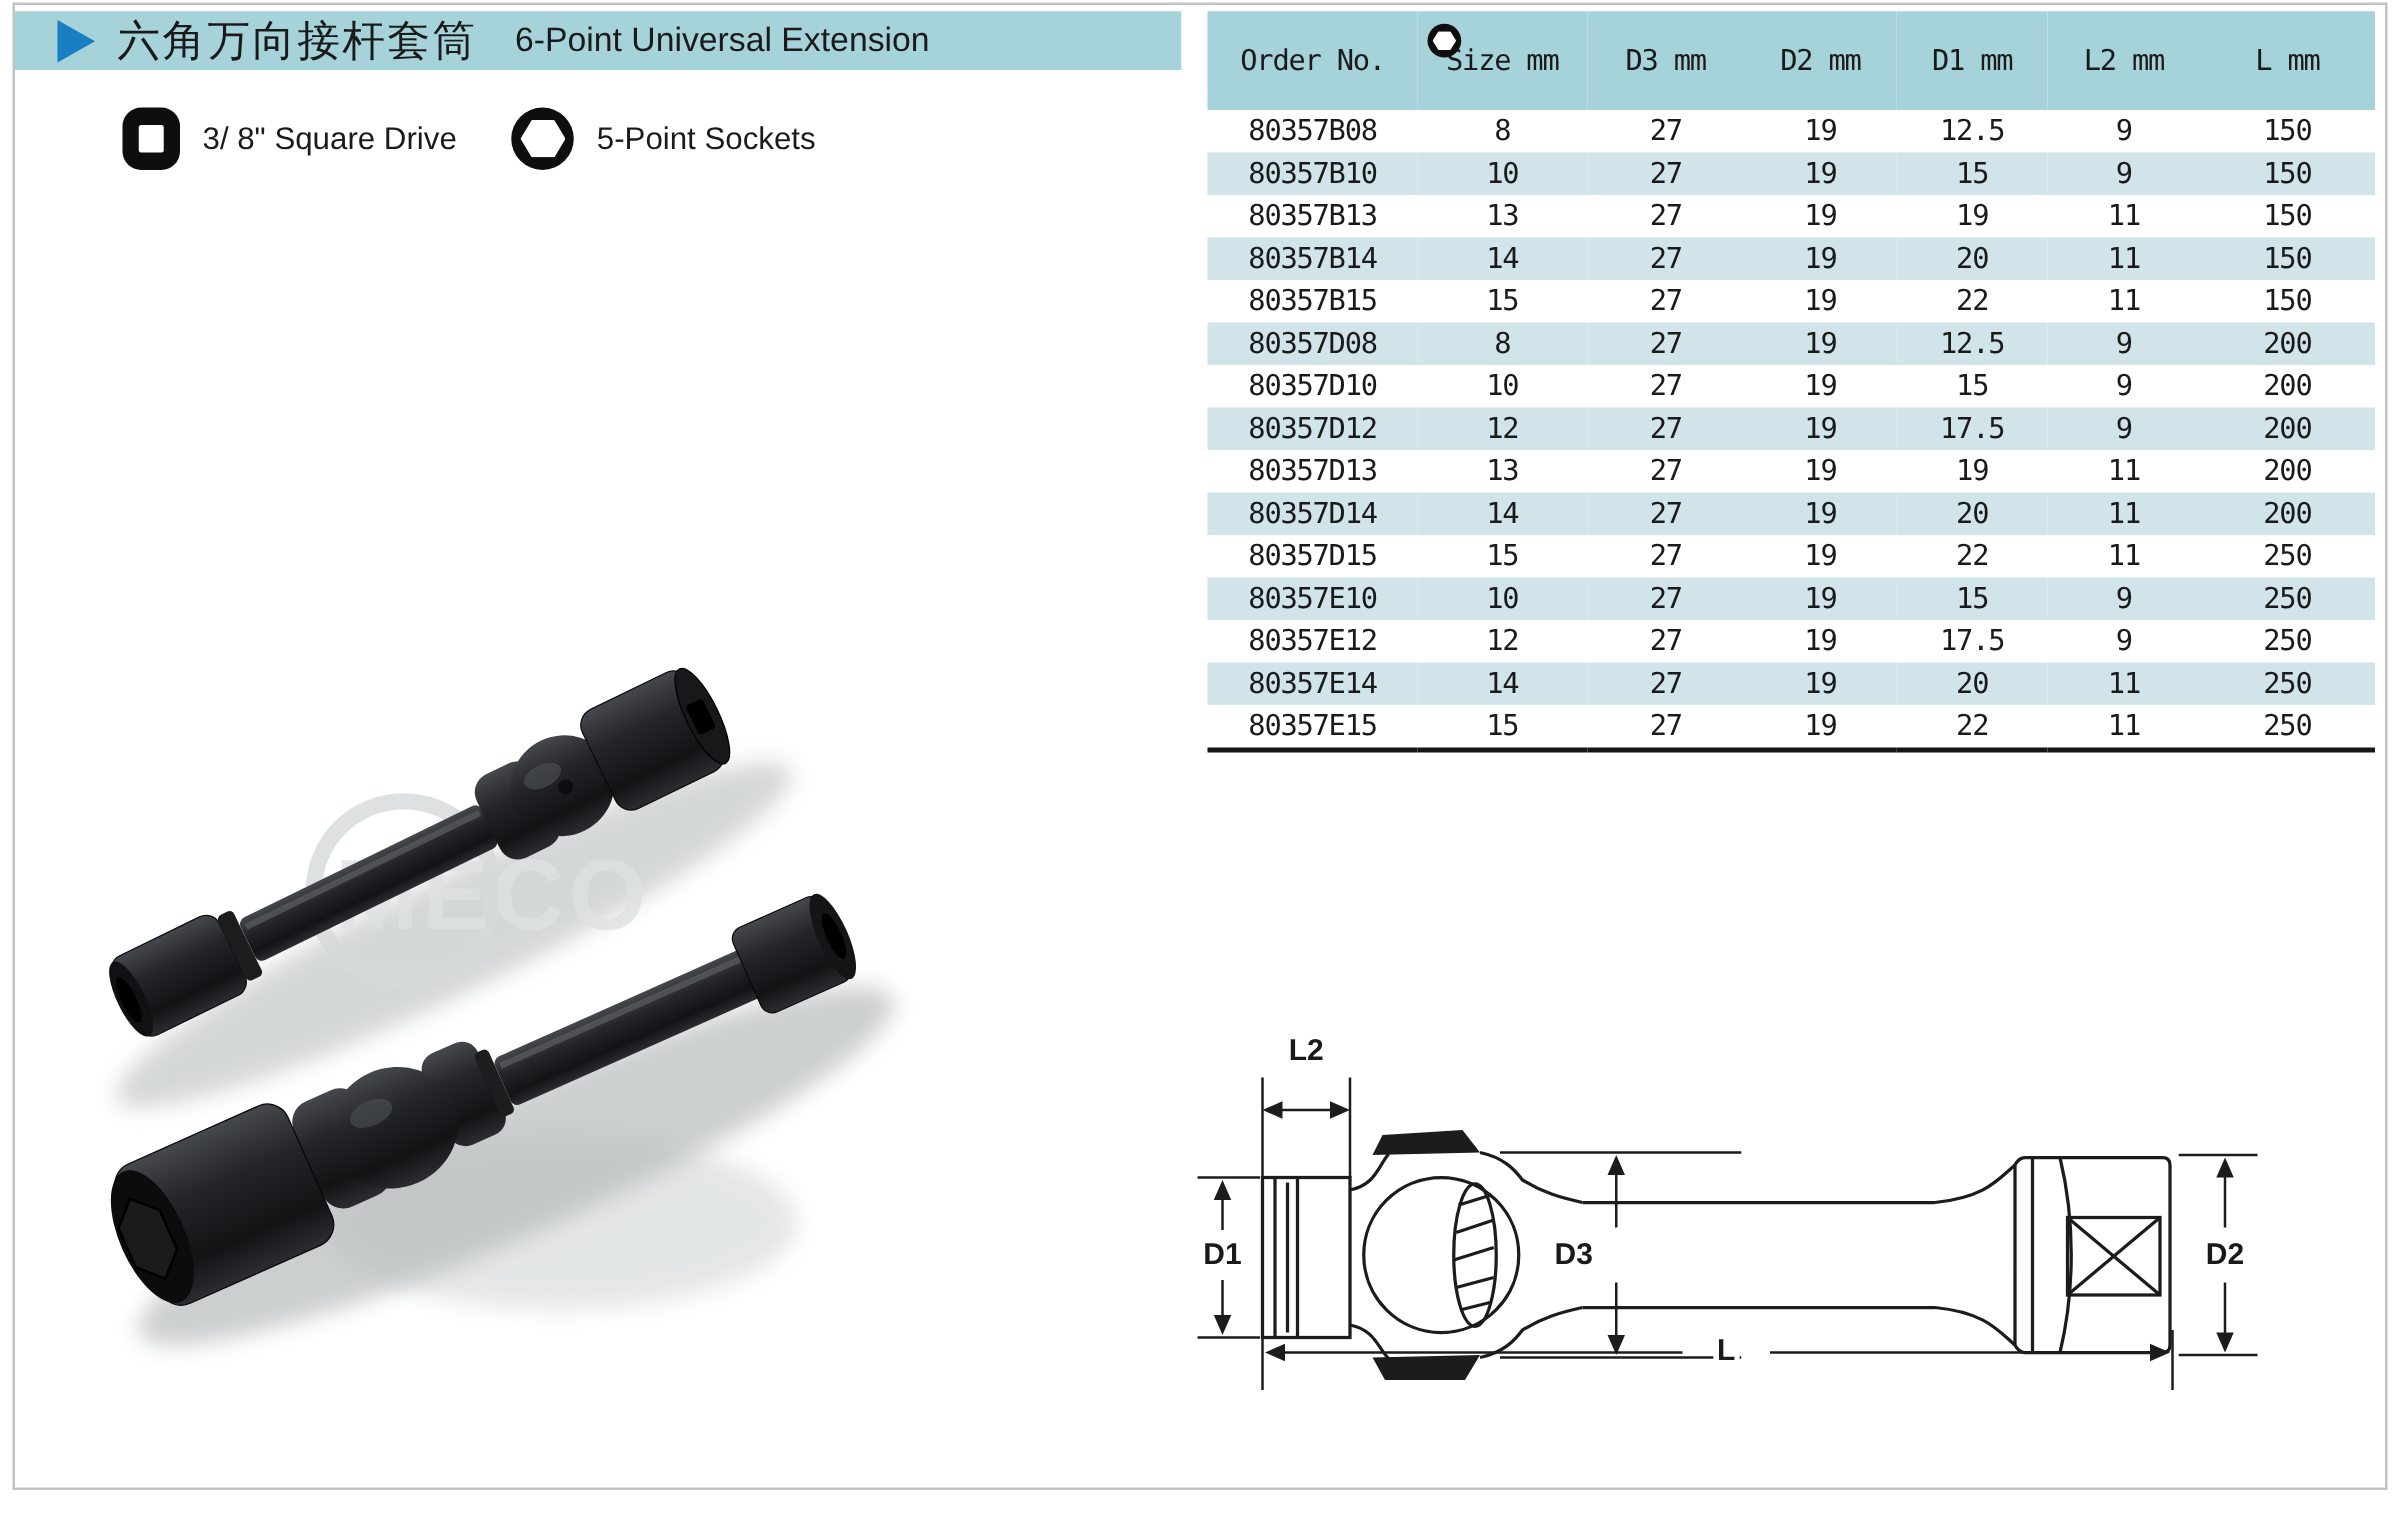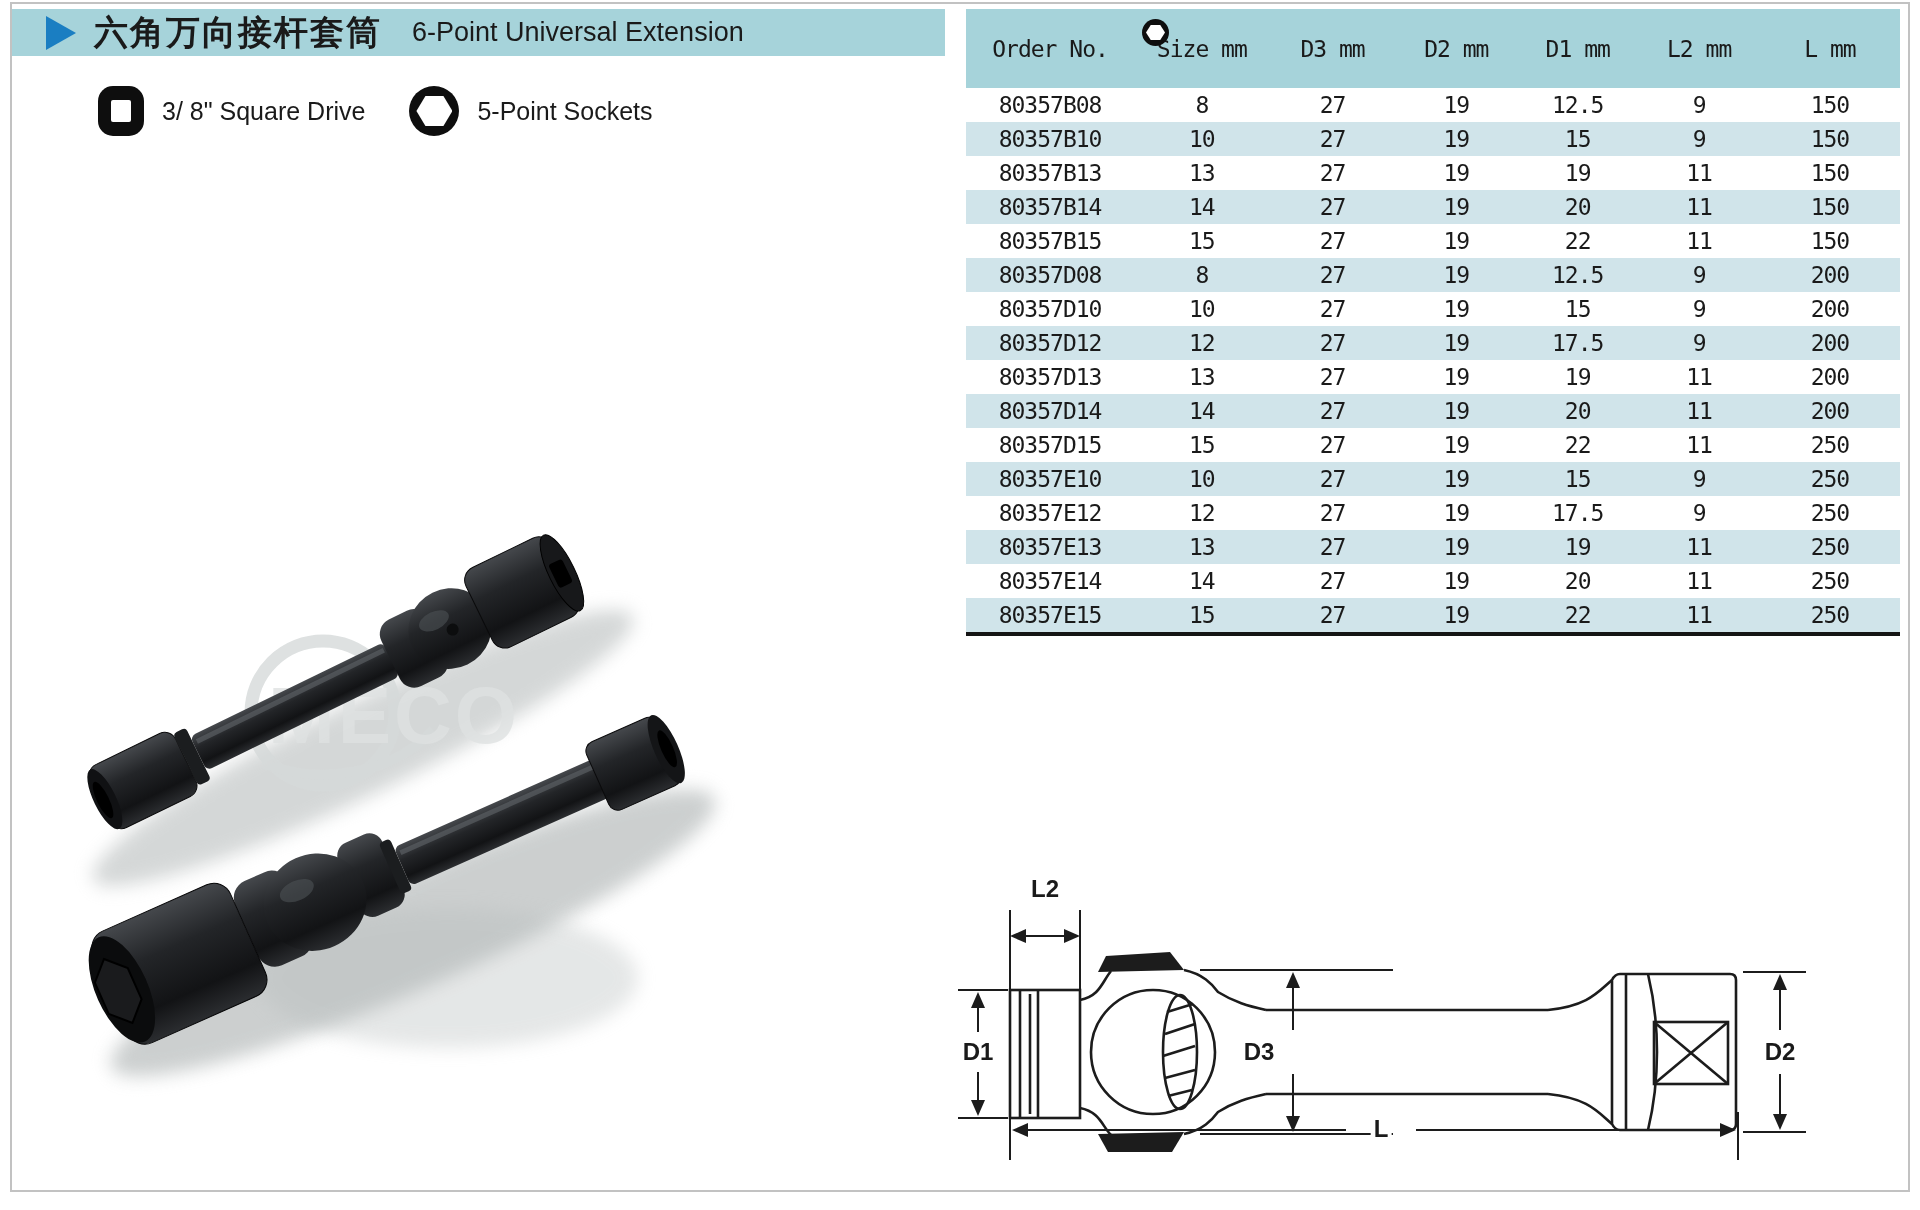--- a/index.html
+++ b/index.html
@@ -7,21 +7,21 @@
     width:1920px;height:1210px;position:relative;overflow:hidden;
     background:#ffffff;color:#1a1a1a;
     font-family:"Liberation Sans",sans-serif;
     --teal:#a6d3da;--row-alt:#d0e4ea;--accent:#1a7ec2;--line:#1c1c1c;
   }
   .frame{position:absolute;left:10px;top:2px;width:1896px;height:1186px;border:2px solid #c2c2c2;background:#fff;}
 
   
   .titlebar{position:absolute;left:12px;top:9px;width:933px;height:47px;background:var(--teal);display:flex;align-items:center;}
   .tri{width:0;height:0;border-left:30px solid var(--accent);border-top:17px solid transparent;border-bottom:17px solid transparent;margin-left:34px;}
-  .title-cn{font-weight:bold;font-size:34px;margin-left:18px;letter-spacing:2px;white-space:nowrap;}
+  .title-cn{font-weight:normal;font-size:34px;margin-left:18px;letter-spacing:2px;white-space:nowrap;}
   .title-en{font-size:27px;margin-left:30px;white-space:nowrap;}
 
   
   .badges{position:absolute;left:98px;top:86px;display:flex;align-items:center;gap:44px;}
   .badge{display:flex;align-items:center;gap:18px;font-size:25px;white-space:nowrap;}
   .sqicon{width:46px;height:50px;background:#0e0e0e;border-radius:15px;position:relative;flex:0 0 auto;}
   .sqicon::after{content:"";position:absolute;left:13px;top:14px;width:20px;height:22px;background:#fff;border-radius:2px;}
   .hexbig{width:50px;height:50px;background:#0e0e0e;border-radius:50%;position:relative;flex:0 0 auto;}
   .hexbig::after{content:"";position:absolute;left:7px;top:10px;width:36px;height:30px;background:#fff;
     clip-path:polygon(25% 0,75% 0,100% 50%,75% 100%,25% 100%,0 50%);}
@@ -31,21 +31,21 @@
   .spec table{border-collapse:collapse;width:100%;font-family:"DejaVu Sans Mono",monospace;border-bottom:4px solid #151515;}
   .spec thead th{background:var(--teal);height:47px;font-size:23px;font-weight:normal;letter-spacing:-1px;text-align:center;padding:16px;}
   .spec tbody td{height:34px;font-size:23px;letter-spacing:-1px;text-align:center;padding:0;}
   .spec tbody tr:nth-child(even){background:var(--row-alt);}
   col.c0{width:18%}col.c1{width:14.5%}col.c2{width:13.5%}col.c3{width:13%}col.c4{width:13%}col.c5{width:13%}col.c6{width:15%}
   .thead-hex{position:absolute;left:176px;top:10px;width:27px;height:27px;background:#0e0e0e;border-radius:50%;}
   .thead-hex::after{content:"";position:absolute;left:4px;top:6px;width:19px;height:15px;background:#fff;
     clip-path:polygon(25% 0,75% 0,100% 50%,75% 100%,25% 100%,0 50%);}
 
   
-  .diagram{position:absolute;left:948px;top:872px;width:862px;height:300px;}
+  .diagram{position:absolute;left:948px;top:824px;width:862px;height:300px;}
   .diagram svg{position:absolute;left:0;top:0;}
   .dlabel{position:absolute;transform:translate(-50%,-50%);font-weight:bold;font-size:24px;white-space:nowrap;background:#fff;padding:0 3px;}
 
   
   .photo{position:absolute;left:18px;top:478px;}
 </style>
 </head>
 <body style="--teal: #a6d3da; --row-alt: #d0e4ea; --accent: #1a7ec2;">
 
 <div class="frame"></div>
@@ -259,29 +259,20 @@
         <tr>
           <td>80357E12</td>
           <td>12</td>
           <td>27</td>
           <td>19</td>
           <td>17.5</td>
           <td>9</td>
           <td>250</td>
         </tr>
         <tr>
-          <td>80357E13</td>
-          <td>13</td>
-          <td>27</td>
-          <td>19</td>
-          <td>19</td>
-          <td>11</td>
-          <td>250</td>
-        </tr>
-        <tr>
           <td>80357E14</td>
           <td>14</td>
           <td>27</td>
           <td>19</td>
           <td>20</td>
           <td>11</td>
           <td>250</td>
         </tr>
         <tr>
           <td>80357E15</td>

